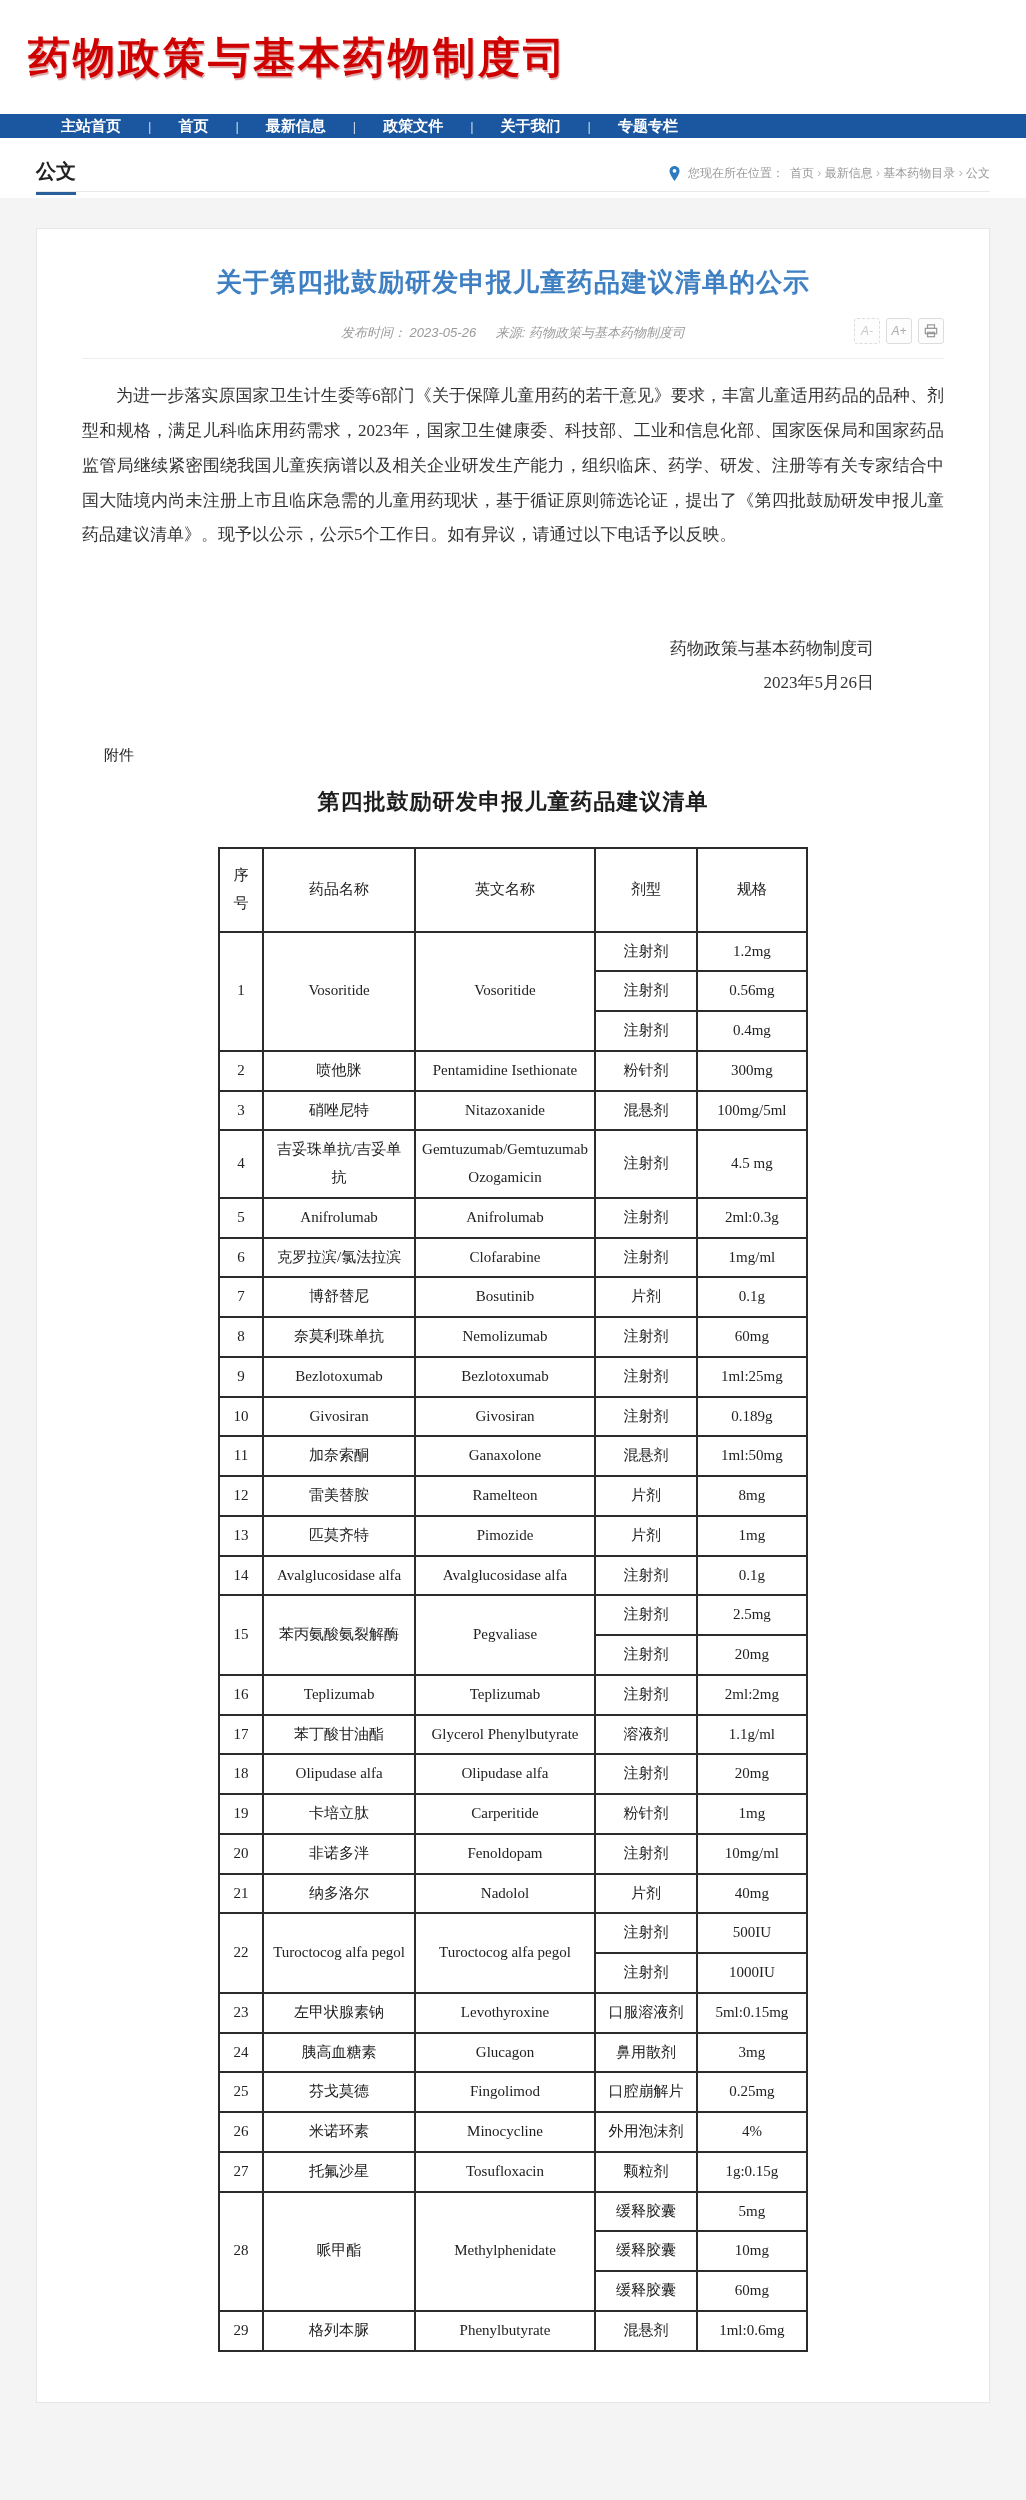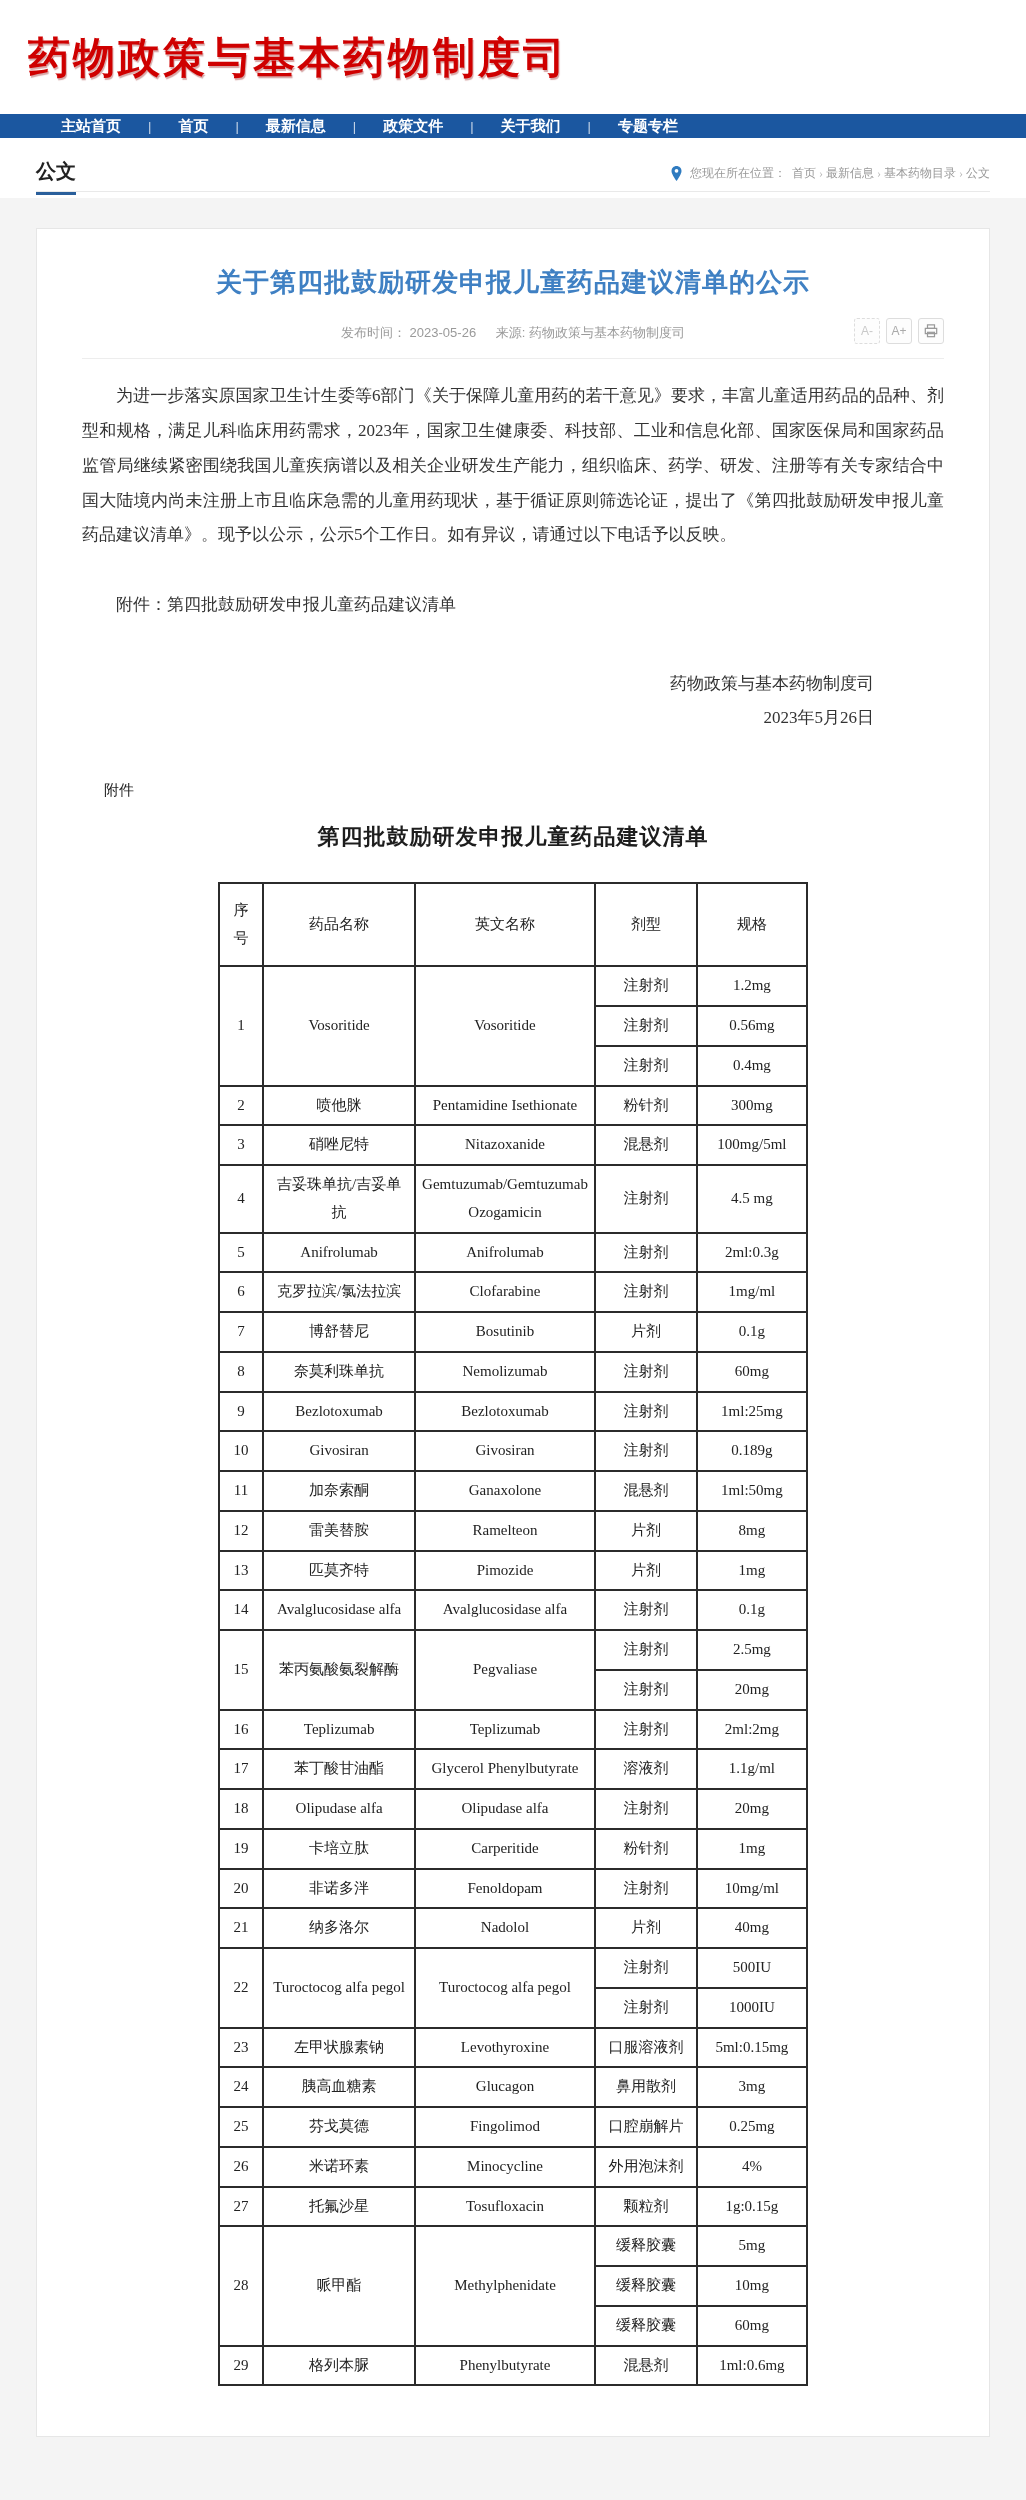--- a/index.html
+++ b/index.html
@@ -17,42 +17,42 @@
     font-family:"Liberation Sans","DejaVu Sans",sans-serif;
   }
   
   .nav { background:#1b57a0; height:24px; display:flex; align-items:center; padding-left:34px; }
   .nav a {
     color:#fff; font-size:15px; font-weight:bold; text-decoration:none;
     padding:0 27px; white-space:nowrap;
   }
   .nav .sep { color:rgba(255,255,255,.75); font-size:13px; font-weight:normal; }
   
-  .section-bar { background:#fff; height:60px; position:relative; padding:0 36px;font-family:Liberation Serif, serif; }
+  .section-bar { background:#fff; height:60px; position:relative; padding:0 36px; }
   .section-bar .rule { position:absolute; left:36px; right:36px; bottom:6px; border-bottom:1px solid #e9e9e9; }
   .section-title {
     position:absolute; left:36px; bottom:3px; display:inline-block;
     font-size:20px; font-weight:bold; color:#222;
     padding-bottom:7px; border-bottom:3px solid #2a5f9b;
   }
   .breadcrumb {
     position:absolute; right:36px; bottom:16px;
     font-size:12px; color:#999; display:flex; align-items:center; gap:6px;
   }
   .breadcrumb a { color:#999; text-decoration:none; }
   .breadcrumb .bsep { color:#bbb; font-size:12px; }
   .pin { width:11px; height:15px; display:inline-block; margin-right:2px; }
   
   .main-wrap { padding:30px 36px 0 36px; background:#f4f4f4; }
   .card { background:#fff; border:1px solid #e6e6e6; padding:30px 45px 50px 45px; }
   .article-title {
     text-align:center; color:#3f80c3; font-size:26px; font-weight:bold;
     letter-spacing:1px; margin:6px 0 18px 0;
   }
-  .meta-row { position:relative; text-align:center; color:#9a9a9a; font-size:13px; padding:6px 0 16px 0; border-bottom:1px solid #ededed; }
+  .meta-row { position:relative; text-align:center; color:#9a9a9a; font-size:13px; padding:6px 0 16px 0; border-bottom:1px solid #ededed;font-style:italic; }
   .meta-row .m { margin:0 8px; }
   .tools { position:absolute; right:0; top:0; display:flex; gap:6px; }
   .tools .tool {
     width:26px; height:26px; border:1px solid #ddd; border-radius:3px; background:#fdfdfd;
     color:#aaa; font-size:12px; display:flex; align-items:center; justify-content:center; cursor:pointer;
   }
   .tools .tool.dashed { border-style:dashed; color:#c9c9c9; }
   .tools .tool svg { width:14px; height:14px; }
   .article-body {
     font-family:"Liberation Serif","DejaVu Serif",serif;
@@ -130,21 +130,20 @@
             <rect x="1.5" y="5" width="13" height="6" fill="none" stroke="#999" stroke-width="1.4"></rect>
             <rect x="4" y="9.5" width="8" height="5" fill="none" stroke="#999" stroke-width="1.4"></rect>
           </svg>
         </span>
       </span>
     </div>
 
     <div class="article-body">
       <p class="para">为进一步落实原国家卫生计生委等6部门《关于保障儿童用药的若干意见》要求，丰富儿童适用药品的品种、剂型和规格，满足儿科临床用药需求，2023年，国家卫生健康委、科技部、工业和信息化部、国家医保局和国家药品监管局继续紧密围绕我国儿童疾病谱以及相关企业研发生产能力，组织临床、药学、研发、注册等有关专家结合中国大陆境内尚未注册上市且临床急需的儿童用药现状，基于循证原则筛选论证，提出了《第四批鼓励研发申报儿童药品建议清单》。现予以公示，公示5个工作日。如有异议，请通过以下电话予以反映。</p>
       <div class="blank"></div>
-      <p class="line">附件：第四批鼓励研发申报儿童药品建议清单</p>
     </div>
 
     <div class="signature">
       <div>药物政策与基本药物制度司</div>
       <div>2023年5月26日</div>
     </div>
 
     <div class="attach-label">附件</div>
 
     <div class="table-title">第四批鼓励研发申报儿童药品建议清单</div>

